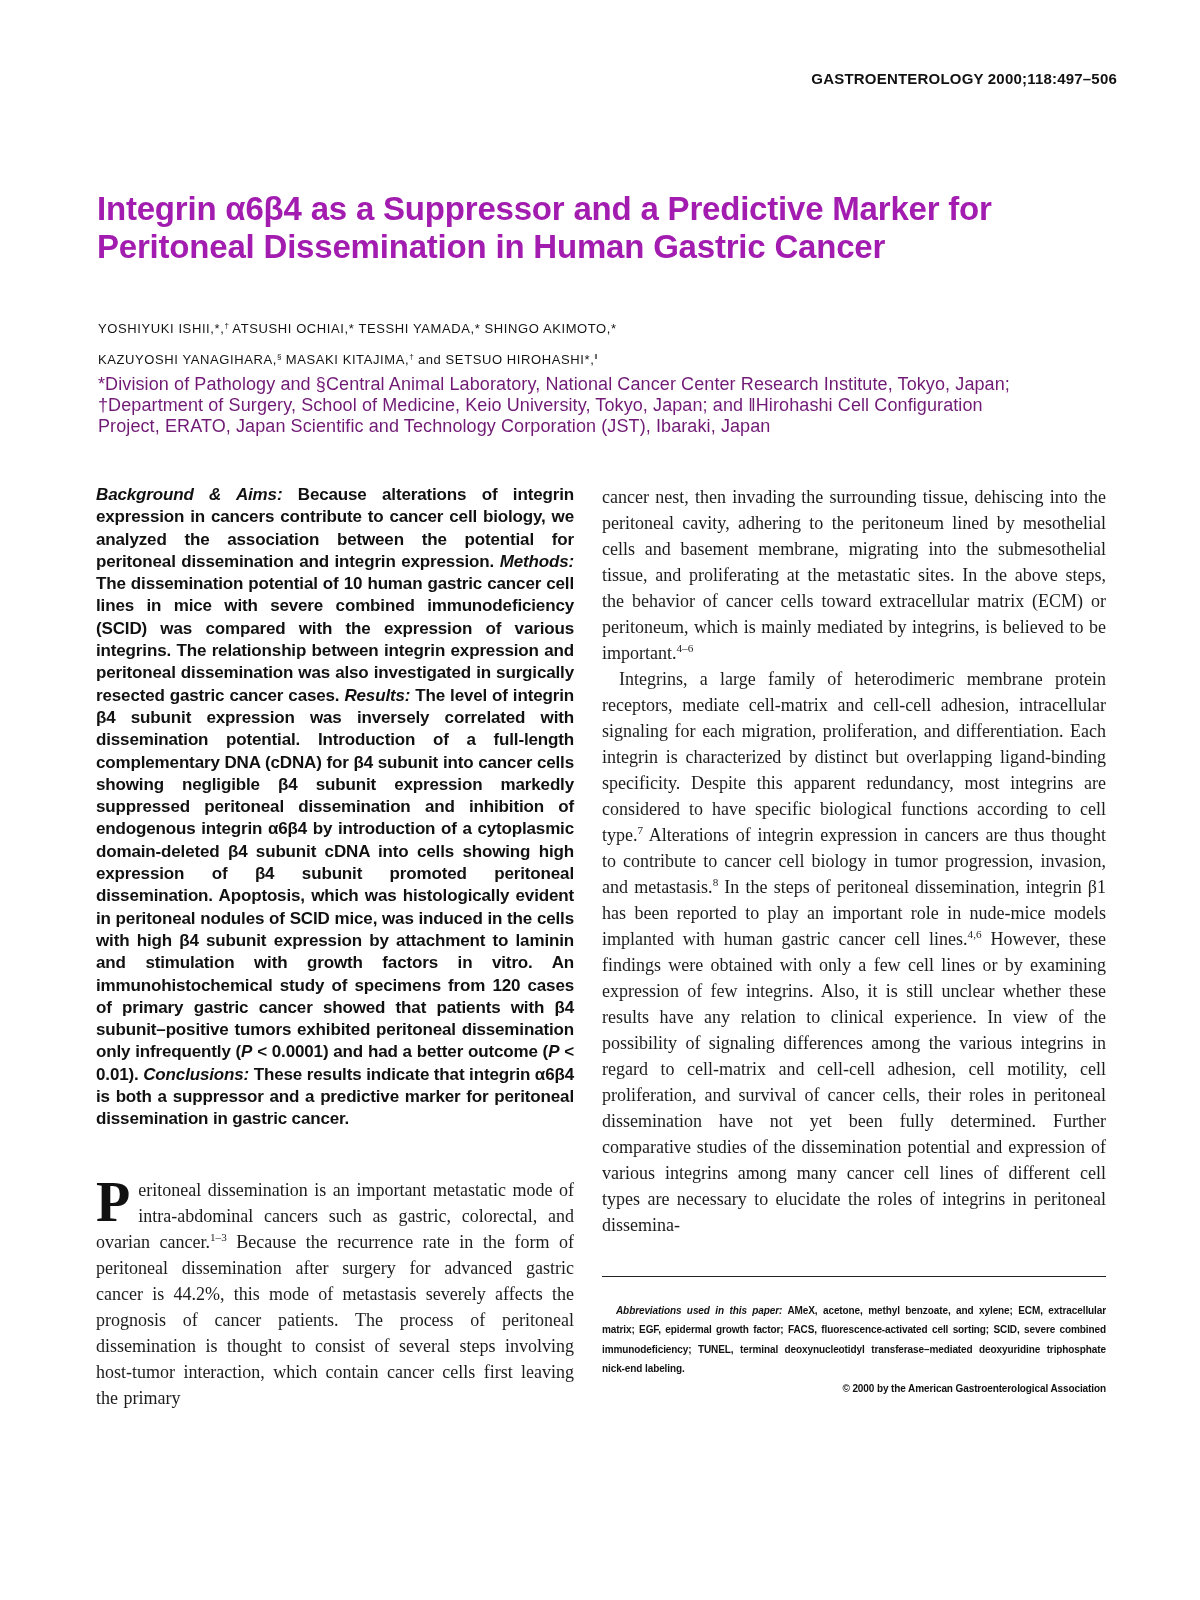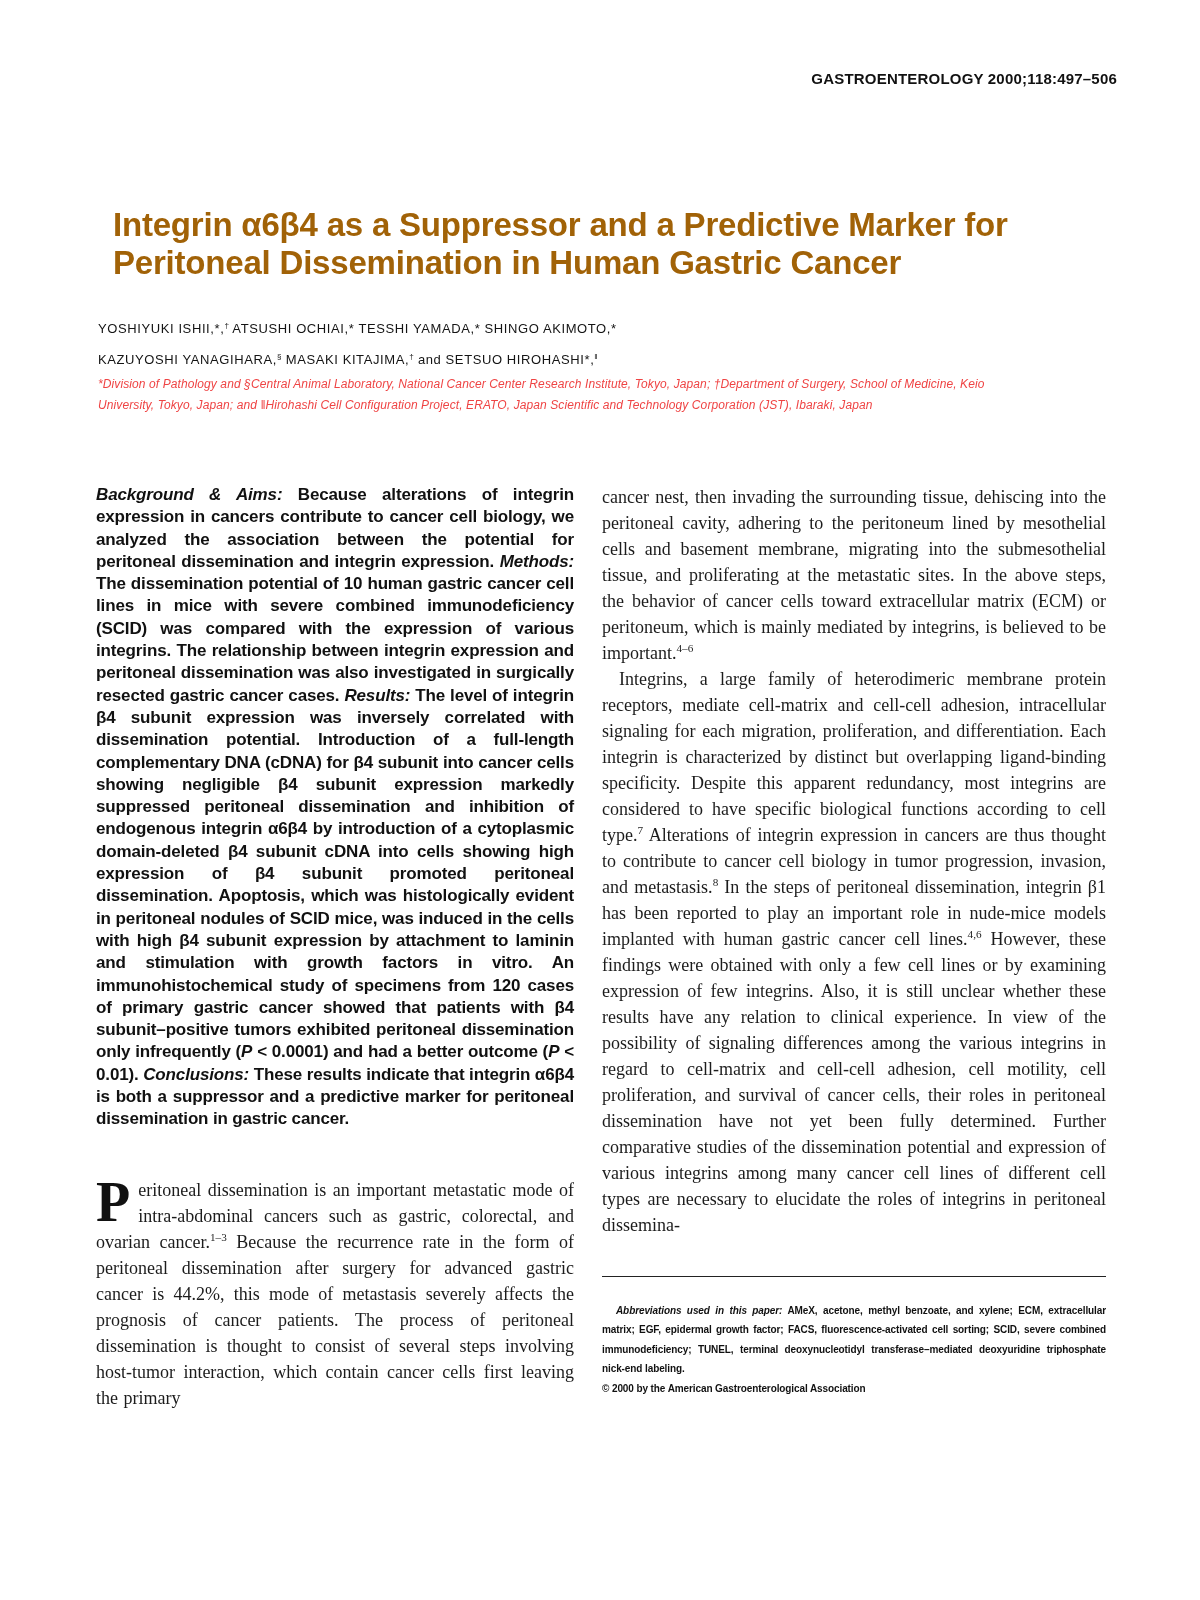--- a/index.html
+++ b/index.html
@@ -12,39 +12,38 @@
   .page { position:absolute; inset:0; }
 
   .jheader {
     position:absolute; top:70px; right:83px;
     font-family:"Liberation Sans", sans-serif;
     font-weight:bold; font-size:15px; letter-spacing:0.2px;
     color:#111;
   }
 
   .title {
-    position:absolute; left:97px; top:190px; margin:16px;
+    position:absolute; left:97px; top:190px; margin:0;
     font-family:"Liberation Sans", sans-serif;
     font-weight:bold; font-size:33px; line-height:37.5px;
-    letter-spacing:-0.2px; color:#a16207;
+    letter-spacing:-0.2px; color:#a21caf;
   }
   .tline { display:block; }
 
   .authors {
     position:absolute; left:98px; top:313px;
     font-size:13px; line-height:31px; letter-spacing:0.6px;
     color:#141414;
   }
   .aline { display:block; }
 
   .affil {
     position:absolute; left:98px; top:374px; width:940px;
-    font-size:12px; line-height:21px; letter-spacing:0.1px;
-    color:#ef4444;
-    font-style:italic;
+    font-size:18px; line-height:21px; letter-spacing:0.1px;
+    color:#701a75;
   }
 
   .col { position:absolute; top:484px; }
   .col-left  { left:96px;  width:478px; }
   .col-right { left:602px; width:504px; }
 
   .abstract {
     margin:0;
     font-family:"Liberation Sans", sans-serif;
     font-weight:bold; font-size:17px; line-height:22.3px;
@@ -79,21 +78,21 @@
 
   .footnote {
     margin-top:38px;
     border-top:1.5px solid #222;
     padding-top:24px;
     font-family:"Liberation Sans", sans-serif;
     font-weight:bold; font-size:10px; line-height:19.4px;
     letter-spacing:-0.1px; color:#111;
   }
   .fn-abbr { margin:0; text-align:justify; text-indent:14px; }
-  .fn-center { margin:0; text-align:left; }
+  .fn-center { margin:0; text-align:right; }
 </style>
 </head>
 <body>
 
 <div class="page">
 
   <div class="jheader">GASTROENTEROLOGY 2000;118:497–506</div>
 
   <h1 class="title">
     <span class="tline">Integrin α6β4 as a Suppressor and a Predictive Marker for</span>

